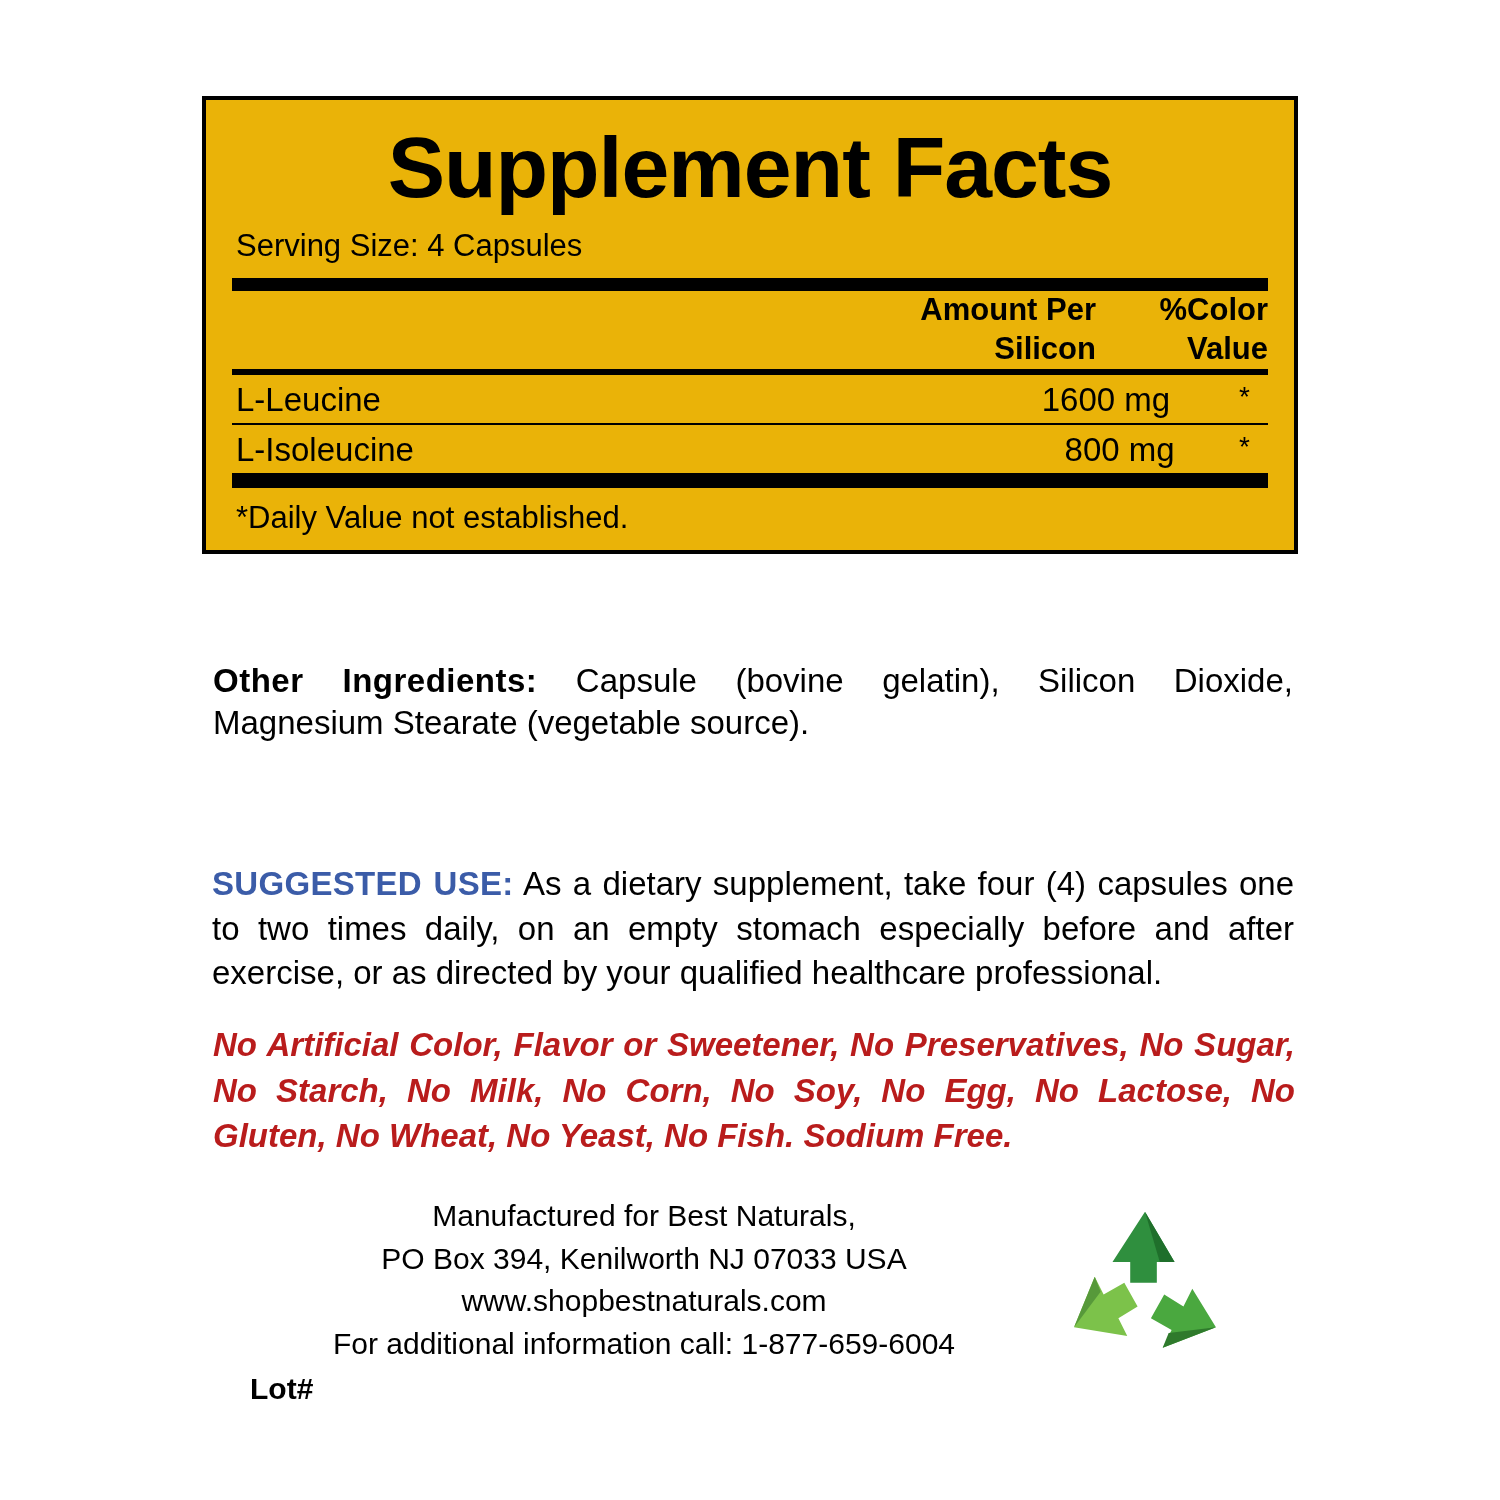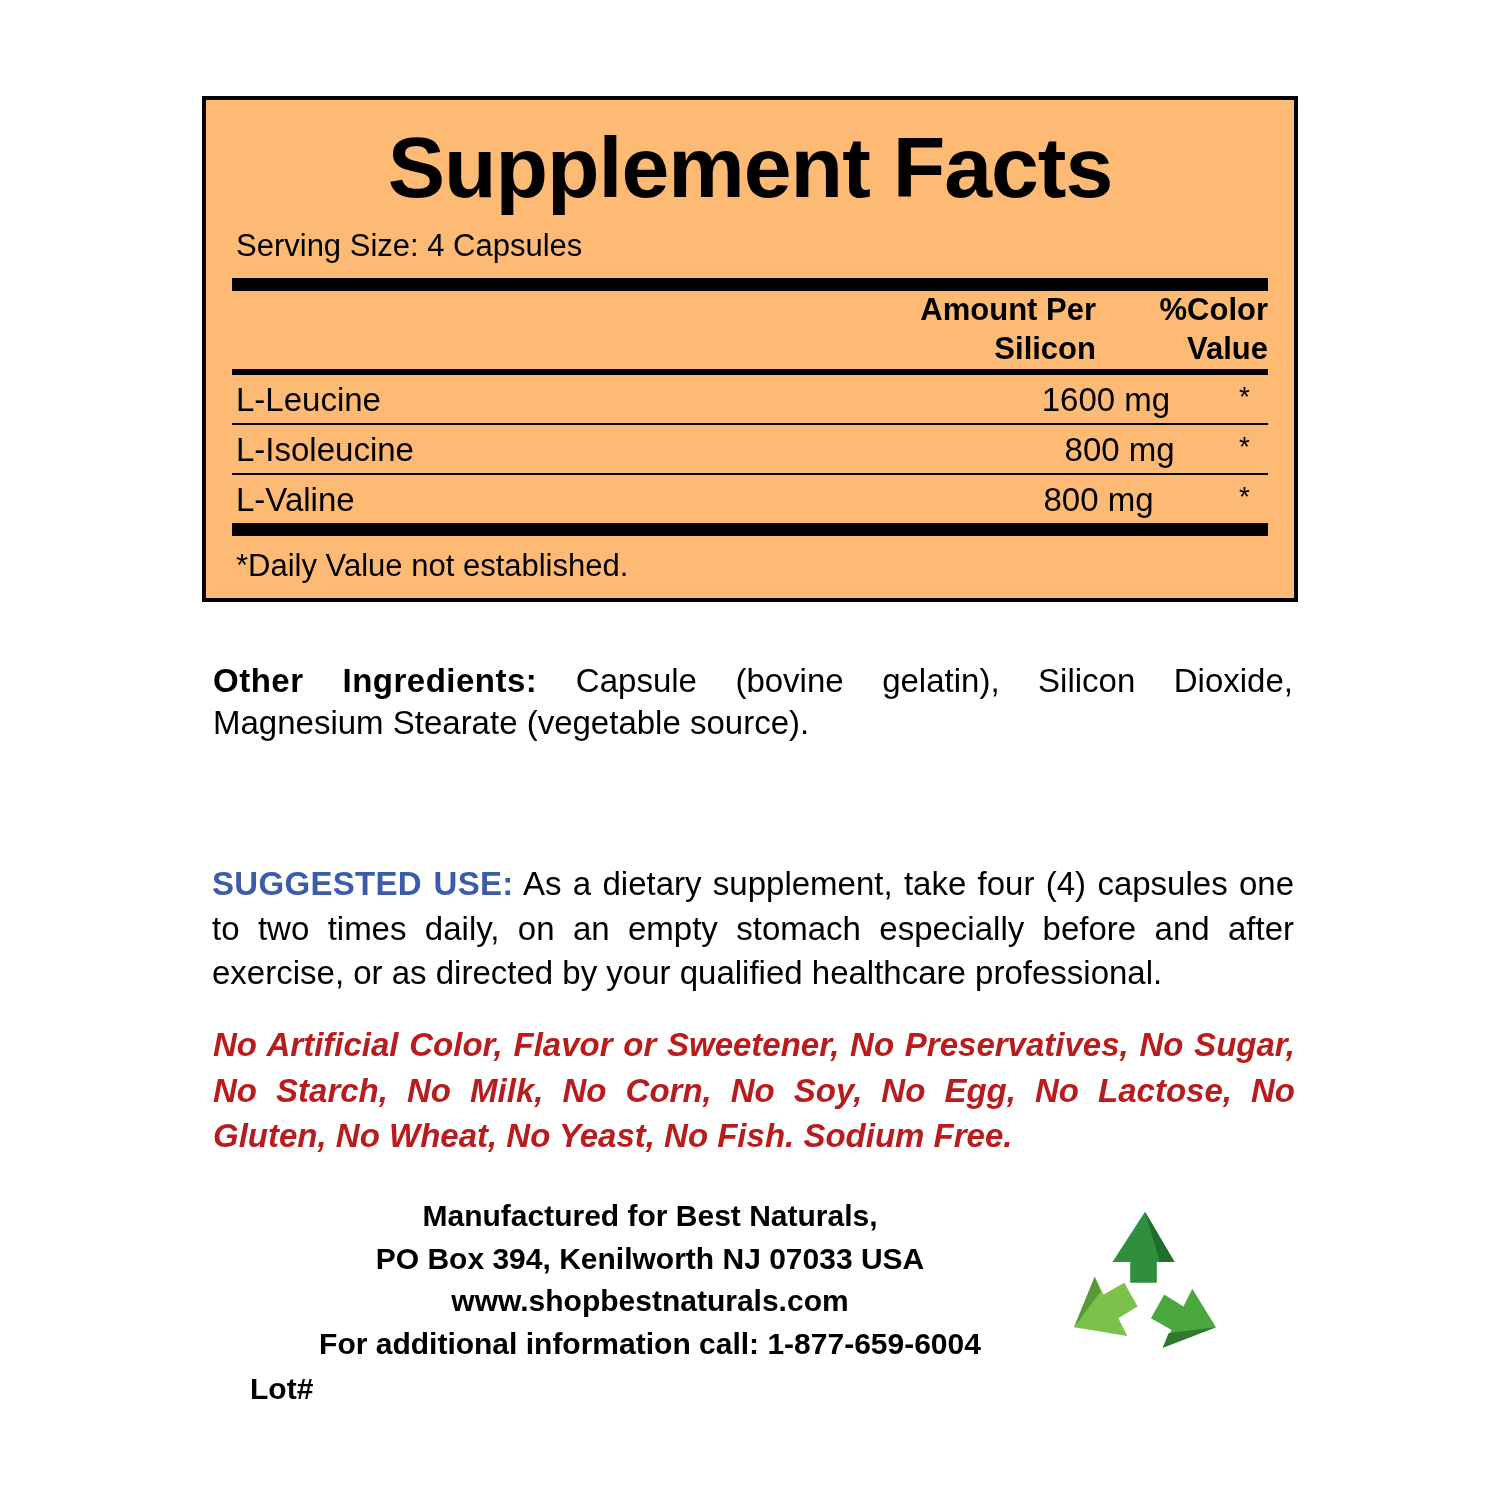--- a/index.html
+++ b/index.html
@@ -25,21 +25,21 @@
 
   
   .sf-panel {
     position: absolute;
     left: 202px;
     top: 96px;
     width: 1096px;
     border: 4px solid #000;
     box-sizing: border-box;
     padding: 10px 26px 14px 26px;
-    background: #fdba74;
+    background: #eab308;
   }
 
   .sf-title {
     font-family: "Liberation Sans", sans-serif;
     font-weight: bold;
     font-size: 86px;
     line-height: 1.0;
     letter-spacing: -1px;
     text-align: center;
     margin: 14px 0 16px 0;
@@ -153,26 +153,26 @@
     line-height: 1.38;
     font-style: italic;
     font-weight: bold;
     color: #b91c1c;
     text-align: justify;
   }
 
   
   .mfr {
     position: absolute;
-    left: 250px;
+    left: 244px;
     top: 1195px;
     width: 800px;
     text-align: center;
     font-size: 30px;
-    font-weight: bold;
+    font-weight: normal;
     line-height: 1.42;
   }
   .lot-row {
     position: absolute;
     left: 250px;
     top: 1372px;
     width: 800px;
     font-size: 30px;
     font-weight: bold;
     display: flex;
@@ -236,29 +236,20 @@
       <tbody>
           <tr>
         <td class="nutrient-name">L-Isoleucine</td>
         <td class="nutrient-amt">800 mg</td>
         <td class="nutrient-dv">*</td>
       </tr>
     </tbody>
       </table>
     <div class="rule-thin"></div>
 
-    <table class="sf-table">
-      <tbody>
-          <tr>
-        <td class="nutrient-name">L-Valine</td>
-        <td class="nutrient-amt">800 mg</td>
-        <td class="nutrient-dv">*</td>
-      </tr>
-    </tbody>
-      </table>
 
     <div class="rule-bottom"></div>
 
     <div class="dv-note">*Daily Value not established.</div>
   </div>
 
   <div class="other-ing">
     <b>Other Ingredients:</b><span> Capsule (bovine gelatin), Silicon Dioxide, Magnesium Stearate (vegetable source).</span>
   </div>
 

